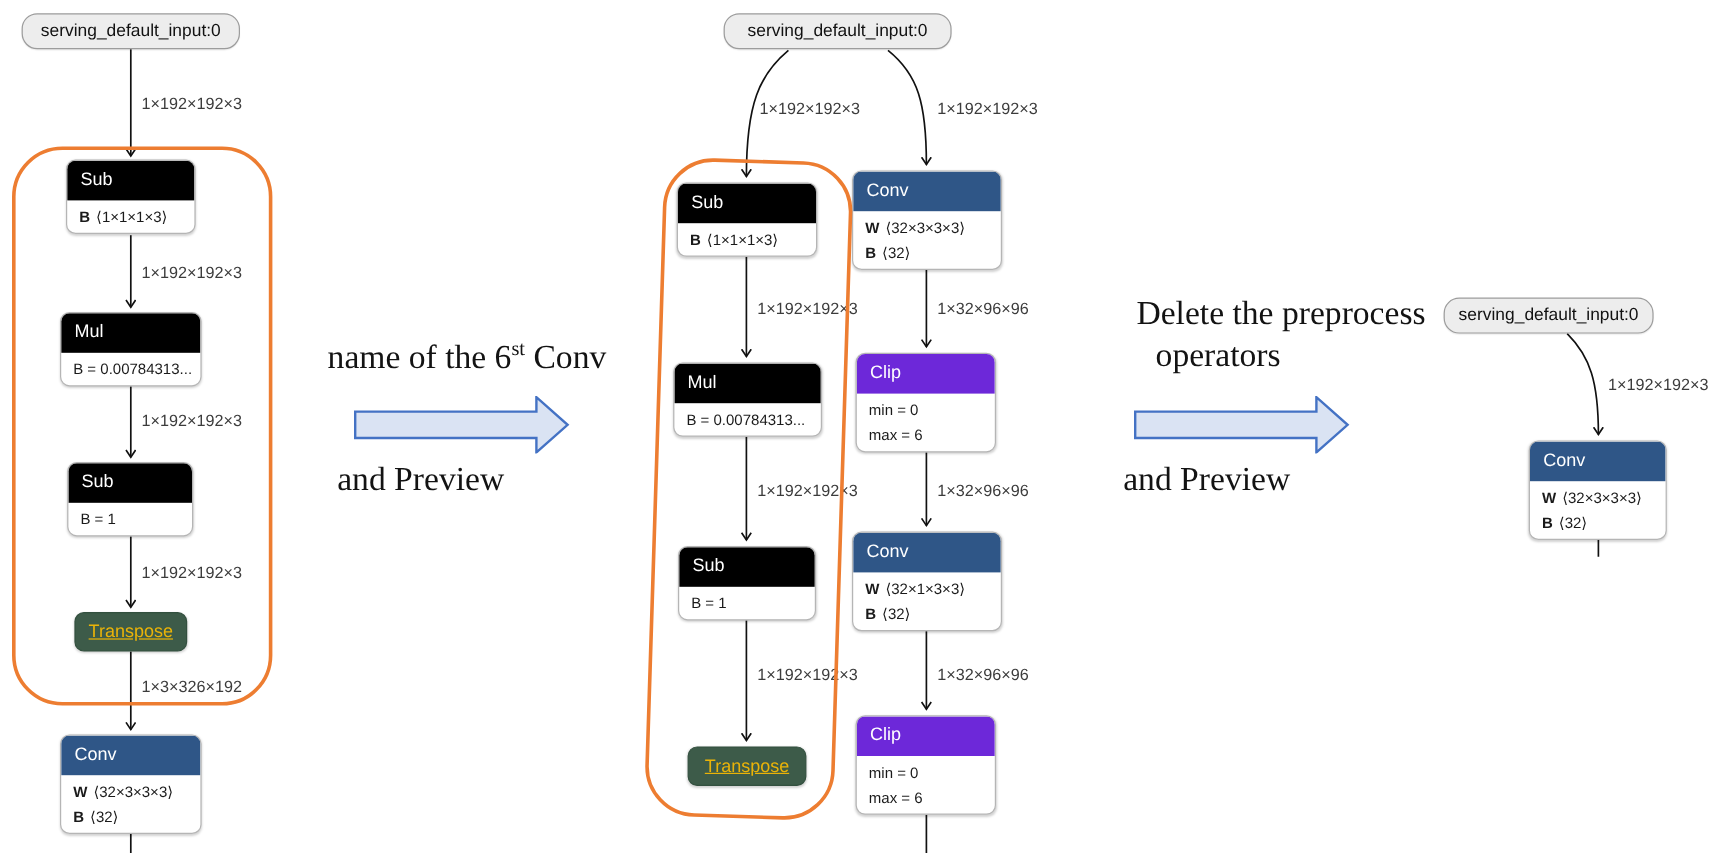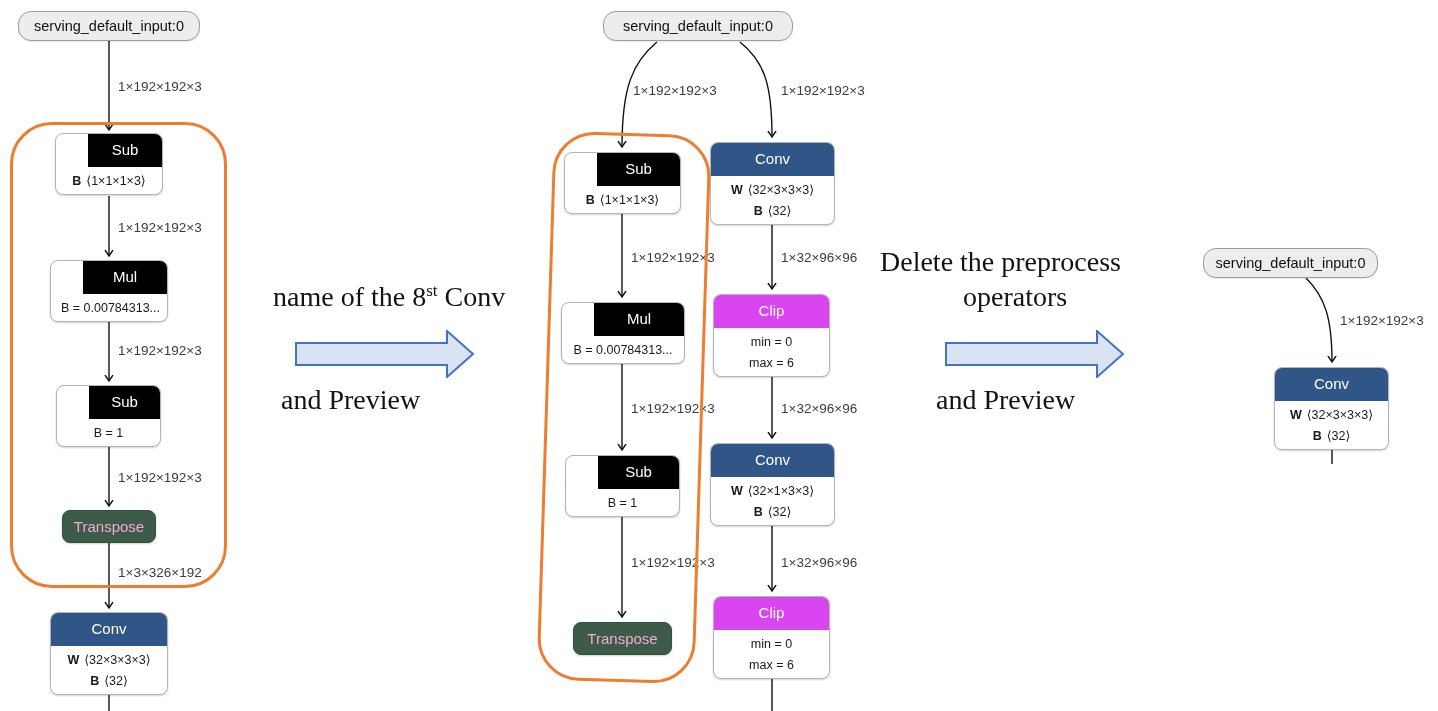--- a/index.html
+++ b/index.html
@@ -1,39 +1,39 @@
 <!DOCTYPE html>
 <html><head>
 <meta charset="utf-8">
 <style>
   html,body{margin:0;padding:0;background:#fff;}
   .canvas{position:relative;width:1438px;height:711px;background:#ffffff;overflow:hidden;
-          font-family:"Liberation Sans",sans-serif;text-align:center;}
+          font-family:"Liberation Sans",sans-serif;}
   svg.edges{position:absolute;left:0;top:0;z-index:1;}
   svg.edges path{stroke:#111;stroke-width:1.4;fill:none;}
 
   .io-pill{position:absolute;z-index:3;background:#EDEDED;border:1px solid #9C9C9C;border-radius:13px;
            display:flex;align-items:center;justify-content:center;font-size:14.5px;color:#111;
            height:30px;box-sizing:border-box;box-shadow:0 1px 1px rgba(0,0,0,.08);}
 
   .node{position:absolute;z-index:3;background:#fff;border:1px solid #B5B5B5;border-radius:8px;
         box-sizing:border-box;overflow:hidden;box-shadow:0 1px 2px rgba(0,0,0,.18);}
   .hdr{height:33px;box-sizing:border-box;padding:7px 11px 0;color:#fff;font-size:15px;}
-  .black{background:#000000;margin-left:32px;}
+  .black{background:#000000;}
   .blue{background:#2F5687;}
-  .maroon{background:#d946ef;}
+  .maroon{background:#6d28d9;}
   .body{padding:4px 10px 0;}
   .attr{font-size:12.5px;color:#1a1a1a;line-height:21px;white-space:nowrap;}
   .attr b{margin-right:5px;}
   .attr b:empty{display:none;}
   .h1{height:62px;}
   .h2{height:83px;}
-  .pill-node{position:absolute;z-index:3;background:#3D5B49;border:1px solid #33503F;color:#f9a8d4;
+  .pill-node{position:absolute;z-index:3;background:#3D5B49;border:1px solid #33503F;color:#eab308;
              border-radius:8px;height:33px;box-sizing:border-box;display:flex;align-items:center;
-             justify-content:center;font-size:15px;box-shadow:0 1px 2px rgba(0,0,0,.18);}
+             justify-content:center;font-size:15px;box-shadow:0 1px 2px rgba(0,0,0,.18);text-decoration:underline;}
 
   .edge-label{position:absolute;z-index:2;font-size:13.5px;color:#3C3C3C;white-space:nowrap;}
 
   .orange-box{position:absolute;z-index:4;border:3px solid #ED7D31;border-radius:42px;
               pointer-events:none;box-sizing:border-box;}
 
   .caption{position:absolute;z-index:2;font-family:"Liberation Serif",serif;font-size:28px;
            color:#131313;white-space:nowrap;}
   .caption sup{font-size:17px;}
   .block-arrow{position:absolute;z-index:2;}
@@ -106,21 +106,21 @@
   <div class="node h2" style="left:50px;top:612px;width:118px">
     <div class="hdr blue">Conv</div>
     <div class="body">
       <div class="attr"><b>W</b><span>⟨32×3×3×3⟩</span></div>
       <div class="attr"><b>B</b><span>⟨32⟩</span></div>
     </div>
   </div>
 
   <div class="orange-box" style="left:10px;top:122px;width:217px;height:466px"></div>
 
-  <div class="caption" style="left:273px;top:281px"><span>name of the 8</span><sup>st</sup><span> Conv</span></div>
+  <div class="caption" style="left:273px;top:281px"><span>name of the 6</span><sup>st</sup><span> Conv</span></div>
   <svg class="block-arrow" style="left:295px;top:330px" width="180" height="48">
     <polygon points="1,13 152,13 152,1 178,24 152,47 152,35 1,35"></polygon>
   </svg>
   <div class="caption" style="left:281px;top:384px">and Preview</div>
 
   <div class="io-pill" style="left:603px;top:11px;width:190px;">serving_default_input:0</div>
 
   <div class="edge-label" style="left:633px;top:83px">1×192×192×3</div>
   <div class="edge-label" style="left:781px;top:83px">1×192×192×3</div>
   <div class="edge-label" style="left:631px;top:250px">1×192×192×3</div>
@@ -180,21 +180,21 @@
   <div class="node h2" style="left:713px;top:596px;width:117px">
     <div class="hdr maroon">Clip</div>
     <div class="body">
       <div class="attr"><span>min = 0</span></div>
       <div class="attr"><span>max = 6</span></div>
     </div>
   </div>
 
   <div class="orange-box" style="left:545px;top:133px;width:158px;height:549px;transform:rotate(1.8deg)"></div>
 
-  <div class="caption" style="left:880px;top:246px">Delete the preprocess</div>
+  <div class="caption" style="left:947px;top:246px">Delete the preprocess</div>
   <div class="caption" style="left:963px;top:281px">operators</div>
   <svg class="block-arrow" style="left:945px;top:330px" width="180" height="48">
     <polygon points="1,13 152,13 152,1 178,24 152,47 152,35 1,35"></polygon>
   </svg>
   <div class="caption" style="left:936px;top:384px">and Preview</div>
 
   <div class="io-pill" style="left:1203px;top:248px;width:175px;">serving_default_input:0</div>
 
   <div class="edge-label" style="left:1340px;top:313px">1×192×192×3</div>
 

